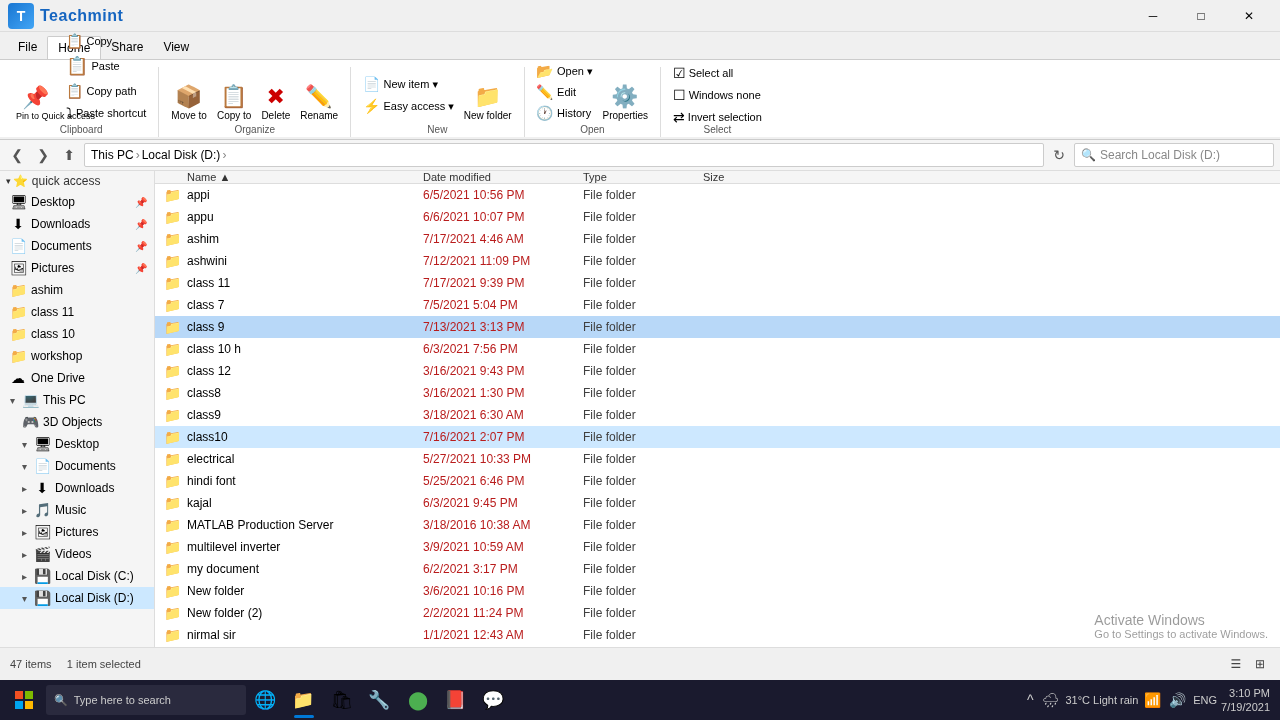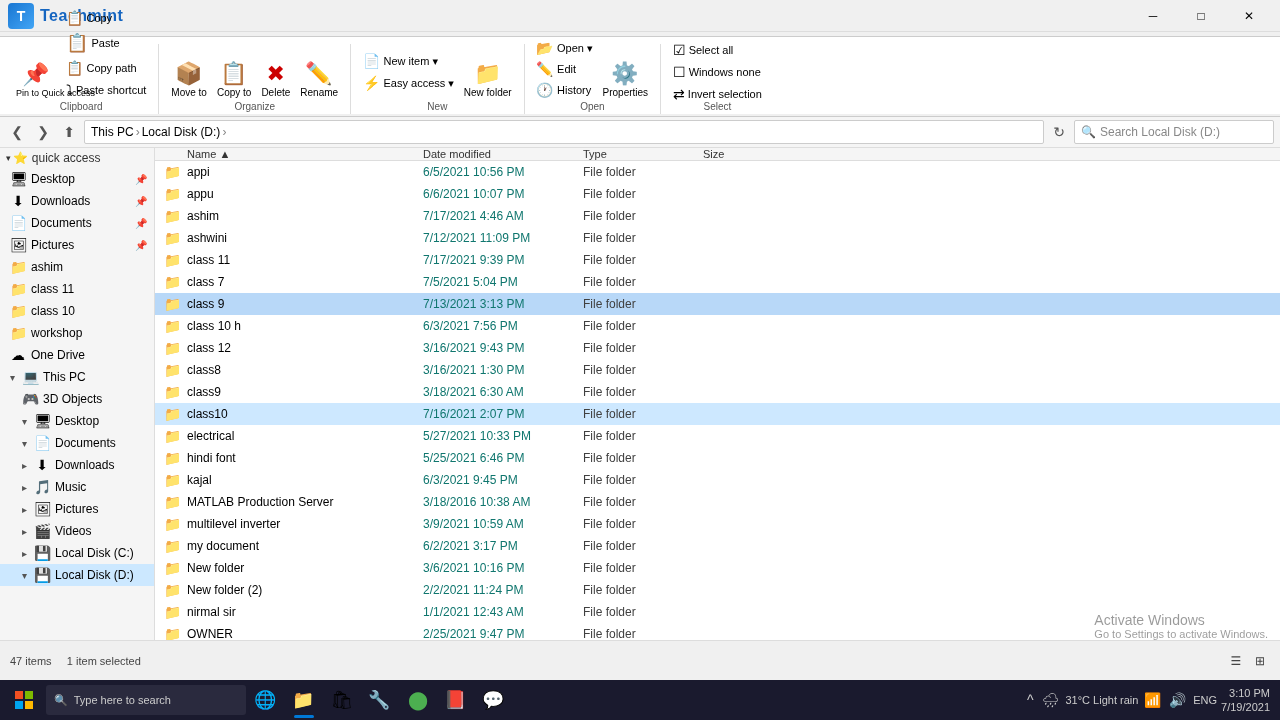--- a/index.html
+++ b/index.html
@@ -74,31 +74,31 @@
     .filelist-header .col { font-size: 11px; color: #333; cursor: pointer; user-select: none; }
     .col-name { flex: 0 0 260px; padding-left: 24px; }
     .col-date { flex: 0 0 160px; }
     .col-type { flex: 0 0 120px; }
     .col-size { flex: 0 0 80px; }
     .file-row { display: flex; align-items: center; padding: 2px 8px; cursor: pointer; min-height: 22px; }
     .file-row.selected { background: #cde8ff; }
     .file-row.highlighted { background: #b8d8f8; }
     .file-row .file-icon { font-size: 14px; width: 20px; text-align: center; color: #f0c040; margin-right: 4px; }
     .file-row .file-name { flex: 0 0 236px; font-size: 12px; white-space: nowrap; overflow: hidden; text-overflow: ellipsis; }
-    .file-row .file-date { flex: 0 0 160px; font-size: 12px; color: #0f766e; }
+    .file-row .file-date { flex: 0 0 160px; font-size: 12px; color: #b91c1c; }
     .file-row .file-type { flex: 0 0 120px; font-size: 12px; color: #404040; }
     .file-row .file-size { flex: 0 0 80px; font-size: 12px; color: #333; }
 
     
     ::-webkit-scrollbar { width: 12px; }
     ::-webkit-scrollbar-track { background: #f0f0f0; }
     ::-webkit-scrollbar-thumb { background: #c0c0c0; border-radius: 2px; }
 
     
-    .statusbar { height: 40px; background: #f0f0f0; border-top: 1px solid #ddd; display: flex; align-items: center; justify-content: space-between; padding: 0 10px; font-size: 11px; color: #444; }
+    .statusbar { height: 33px; background: #f0f0f0; border-top: 1px solid #ddd; display: flex; align-items: center; justify-content: space-between; padding: 0 10px; font-size: 11px; color: #444; }
     .statusbar-right { display: flex; gap: 4px; }
     .view-btn { width: 20px; height: 20px; display: flex; align-items: center; justify-content: center; cursor: pointer; font-size: 12px; }
 
     
     .taskbar { height: 40px; background: #1a1a2e; display: flex; align-items: center; padding: 0 4px; gap: 2px; }
     .start-btn { width: 40px; height: 40px; display: flex; align-items: center; justify-content: center; cursor: pointer; }
     .search-bar { width: 200px; height: 30px; background: #2a2a3e; border: none; border-radius: 3px; display: flex; align-items: center; padding: 0 8px; gap: 6px; cursor: text; color: #ccc; font-size: 11px; }
     .taskbar-icon { width: 36px; height: 40px; display: flex; flex-direction: column; align-items: center; justify-content: center; cursor: pointer; position: relative; }
     .taskbar-icon .t-icon { font-size: 18px; }
     .taskbar-icon.active::after { content: ''; position: absolute; bottom: 2px; width: 20px; height: 3px; background: #0078d7; border-radius: 2px; }
@@ -127,20 +127,26 @@
     </div>
   </div>
   <div class="titlebar-controls">
     <div class="titlebar-btn">─</div>
     <div class="titlebar-btn">□</div>
     <div class="titlebar-btn close">✕</div>
   </div>
 </div>
 
 <div class="ribbon">
+  <div class="ribbon-tabs">
+    <div class="ribbon-tab">File</div>
+    <div class="ribbon-tab active">Home</div>
+    <div class="ribbon-tab">Share</div>
+    <div class="ribbon-tab">View</div>
+  </div>
   <div class="ribbon-content">
 
     <div class="ribbon-group">
       <div class="ribbon-group-btns">
         <div class="ribbon-btn">
           <span class="icon">📌</span>
           <span class="label" style="font-size:9px; width:40px;">Pin to Quick access</span>
         </div>
         <div style="display:flex; flex-direction:column; gap:2px; justify-content:flex-end; height:56px;">
           <div class="ribbon-btn-small">

